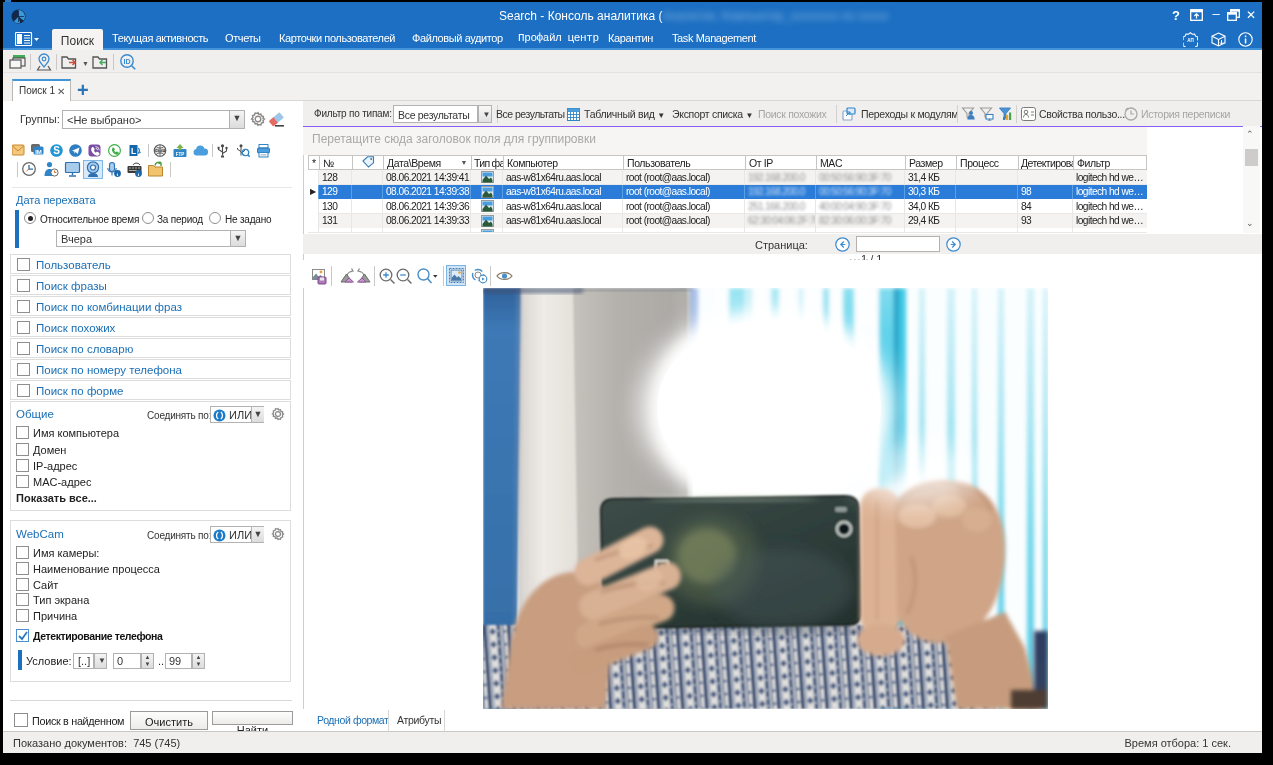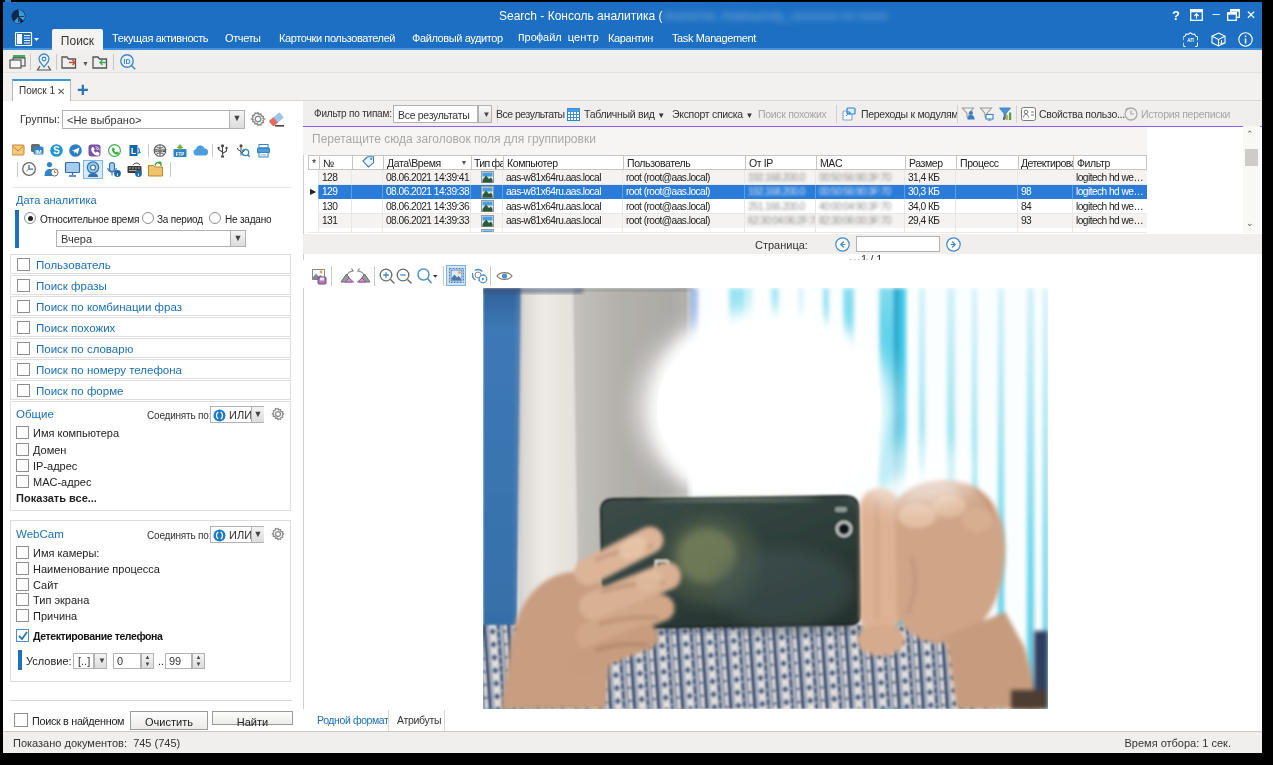--- a/index.html
+++ b/index.html
@@ -278,21 +278,21 @@
       <text x="11.5" y="13" font-size="5" fill="#fff" text-anchor="middle" font-weight="bold" font-family="Liberation Serif">i</text>
     </g>
   <g transform="translate(136,2)">
       <path d="M0.5 3.5 h5 l1.5 1.5 h7.5 v9 h-14 z" fill="#f0c36c" stroke="#b8862c" stroke-width="1"></path>
       <path d="M13 4 v-3.5 m0 0 l-2.5 1 m2.5-1 c-3.5-1-5.5 0.5-6 3" fill="none" stroke="#4a9e3e" stroke-width="1.4"></path>
     </g>
   <rect x="158" y="2" width="1" height="15" fill="#c9c8c6"></rect>
 </svg>
 <div class="abs" style="left:12px;top:187px;width:280px;height:1px;background:#e8e7e5;"></div>
 
-<div class="abs blue-lbl" style="left:16px;top:194px;font-size:11px;">Дата аналитика</div>
+<div class="abs blue-lbl" style="left:16px;top:194px;font-size:11px;">Дата перехвата</div>
 <div class="vbar" style="left:15px;top:210px;height:38px;"></div>
 <div class="abs" style="left:24px;top:212px;width:12px;height:12px;border:1px solid #8f8e8c;border-radius:50%;background:#fff;"></div>
 <div class="abs" style="left:27.5px;top:215.5px;width:5px;height:5px;border-radius:50%;background:#222;"></div>
 <div class="abs" style="left:40px;top:214px;font-size:10px;letter-spacing:-0.2px;color:#222;">Относительное время</div>
 <div class="abs" style="left:142px;top:212px;width:12px;height:12px;border:1px solid #8f8e8c;border-radius:50%;background:#fff;"></div>
 <div class="abs" style="left:157px;top:214px;font-size:10px;letter-spacing:-0.2px;color:#222;">За период</div>
 <div class="abs" style="left:209px;top:212px;width:12px;height:12px;border:1px solid #8f8e8c;border-radius:50%;background:#fff;"></div>
 <div class="abs" style="left:225px;top:214px;font-size:10px;letter-spacing:-0.2px;color:#222;">Не задано</div>
 <div class="selbox" style="left:56px;top:230px;width:190px;height:17px;">
   <div style="position:absolute;left:4px;top:2px;font-size:11px;color:#333;">Вчера</div>
@@ -400,21 +400,21 @@
     <div style="position:absolute;left:3px;top:1px;font-size:11px;color:#333;">99</div>
   </div>
 <div class="selbox" style="left:192px;top:653px;width:13px;height:16px;background:linear-gradient(#f4f4f4,#dcdcdc);">
     <div style="position:absolute;left:2.5px;top:0px;font-size:6px;color:#444;line-height:7px;">▲<br>▼</div>
   </div>
 
 <div class="abs" style="left:10px;top:700px;width:282px;height:1px;background:#d8d7d5;"></div>
 <div class="chk" style="left:14px;top:713px;width:14px;height:14px;"></div>
 <div class="abs" style="left:32px;top:715px;font-size:10.8px;letter-spacing:-0.3px;color:#222;">Поиск в найденном</div>
 <div class="btn" style="left:130px;top:711px;width:78px;padding-top:4px;height:19px;">Очистить</div>
-<div class="btn" style="left:212px;top:711px;width:81px;padding-top:4px;height:14px;">Найти</div>
+<div class="btn" style="left:212px;top:711px;width:81px;padding-top:12px;height:14px;">Найти</div>
 <div id="rpanel"></div>
 <div id="filterbar">
   <div class="f" style="left:11px;font-size:10px;letter-spacing:-0.2px;">Фильтр по типам:</div>
 </div>
 <div class="selbox" style="left:393px;top:105px;width:85px;height:18px;">
   <div style="position:absolute;left:4px;top:3px;font-size:10.5px;letter-spacing:-0.3px;color:#333;white-space:nowrap;">Все результаты</div>
 </div>
 <div class="selbox" style="left:478px;top:105px;width:14px;height:18px;background:linear-gradient(#f8f8f8,#e0e0e0);">
     <div style="position:absolute;left:3.5px;top:4px;font-size:8px;color:#444;">▼</div>
   </div>

